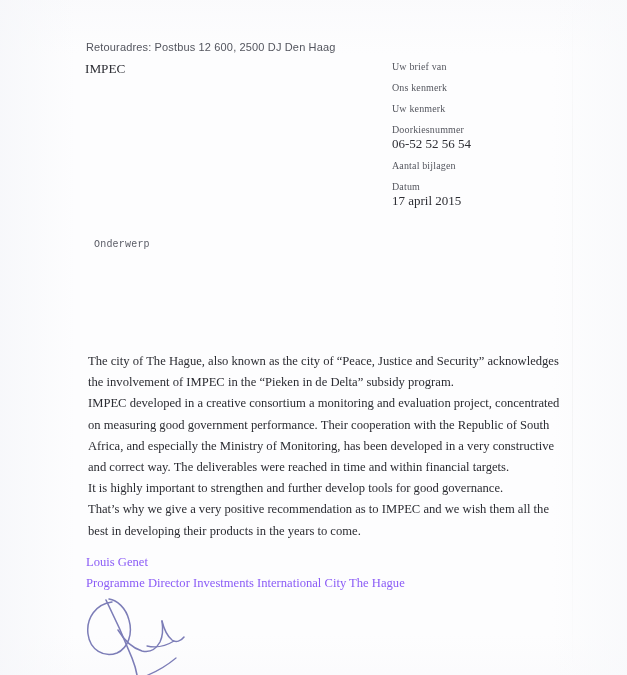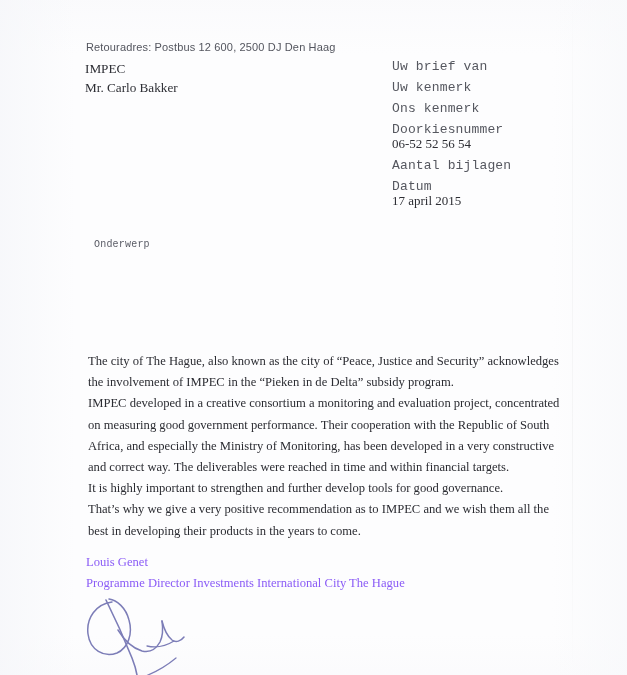--- a/index.html
+++ b/index.html
@@ -73,22 +73,22 @@
 
   
   #meta-column {
     position: absolute;
     left: 392px;
     top: 62px;
     width: 180px;
   }
   .meta-block { margin-bottom: 11px; }
   .meta-label {
-    font-family: Liberation Mono, monospace;
-    font-size: 13px;
+    font-family: Liberation Serif, serif;
+    font-size: 10px;
     letter-spacing: 0.15px;
     color: #55575f;
     line-height: 10px;
     white-space: nowrap;
   }
   .meta-value {
     font-family: "Liberation Serif", serif;
     font-size: 13px;
     color: #2d2e34;
     line-height: 16px;
@@ -139,37 +139,36 @@
 
 <div id="page">
 
   <div id="scan-texture"></div>
   <div id="scan-fold"></div>
 
   <div class="return-address">Retouradres: Postbus 12 600, 2500 DJ Den Haag</div>
 
   <div class="addressee">
     <div>IMPEC</div>
-    <div>Mr. Carlo Bakker</div>
   </div>
 
   <div id="meta-column">
 
     <div class="meta-block">
       <div class="meta-label">Uw brief van</div>
       <div class="meta-value"></div>
     </div>
 
     <div class="meta-block">
+      <div class="meta-label">Ons kenmerk</div>
+      <div class="meta-value"></div>
+    </div>
+
+    <div class="meta-block">
       <div class="meta-label">Uw kenmerk</div>
-      <div class="meta-value"></div>
-    </div>
-
-    <div class="meta-block">
-      <div class="meta-label">Ons kenmerk</div>
       <div class="meta-value"></div>
     </div>
 
     <div class="meta-block tight">
       <div class="meta-label">Doorkiesnummer</div>
       <div class="meta-value">06-52 52 56 54</div>
     </div>
 
 
     <div class="meta-block" style="margin-top:9px;">

